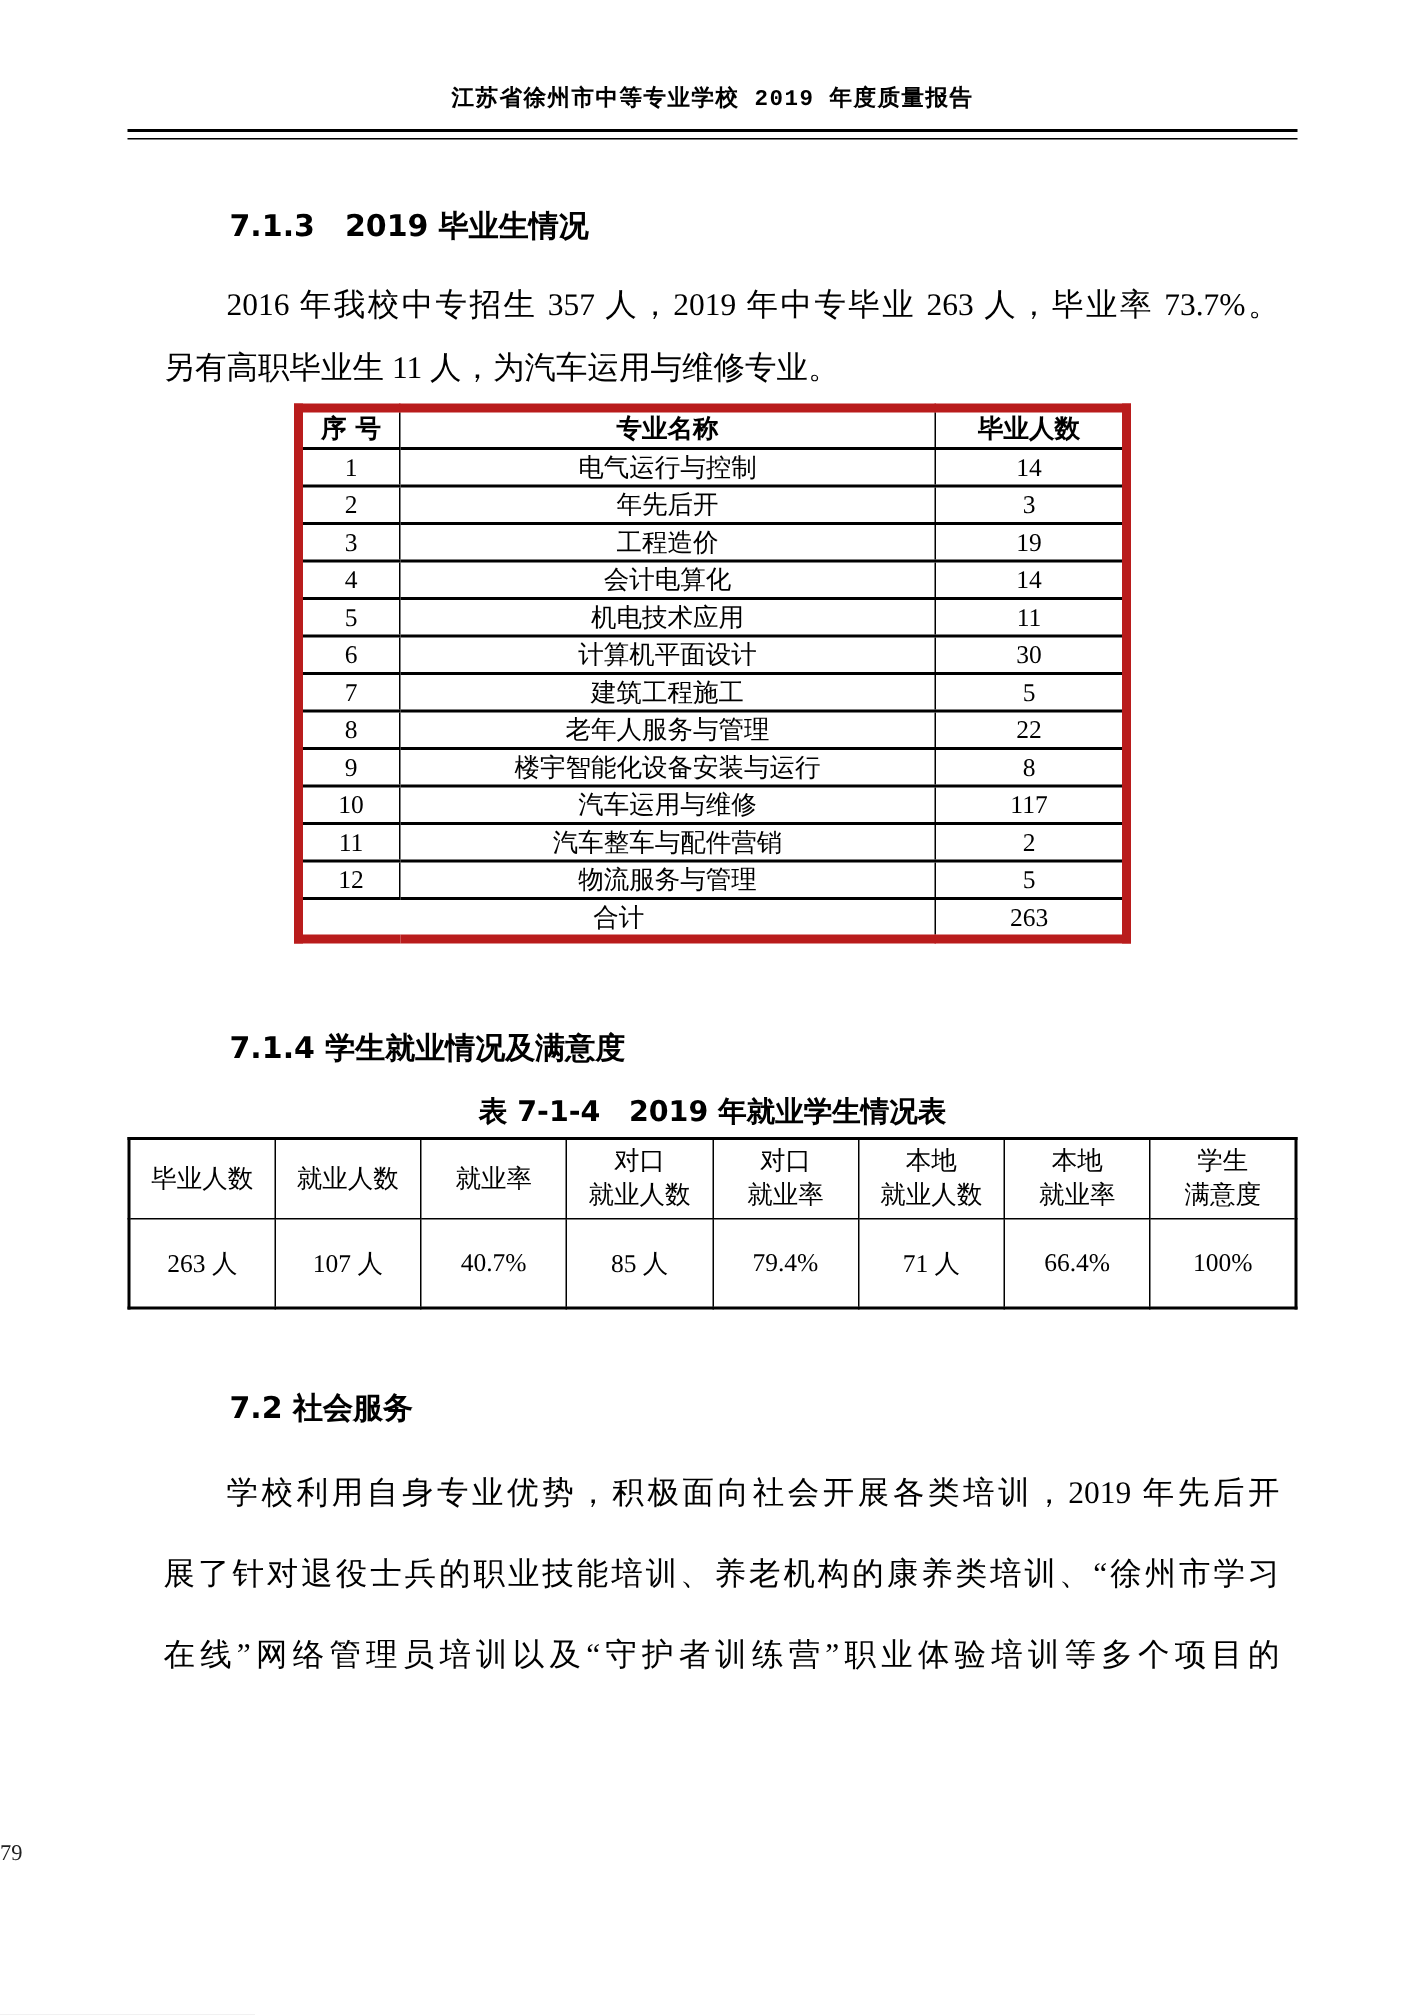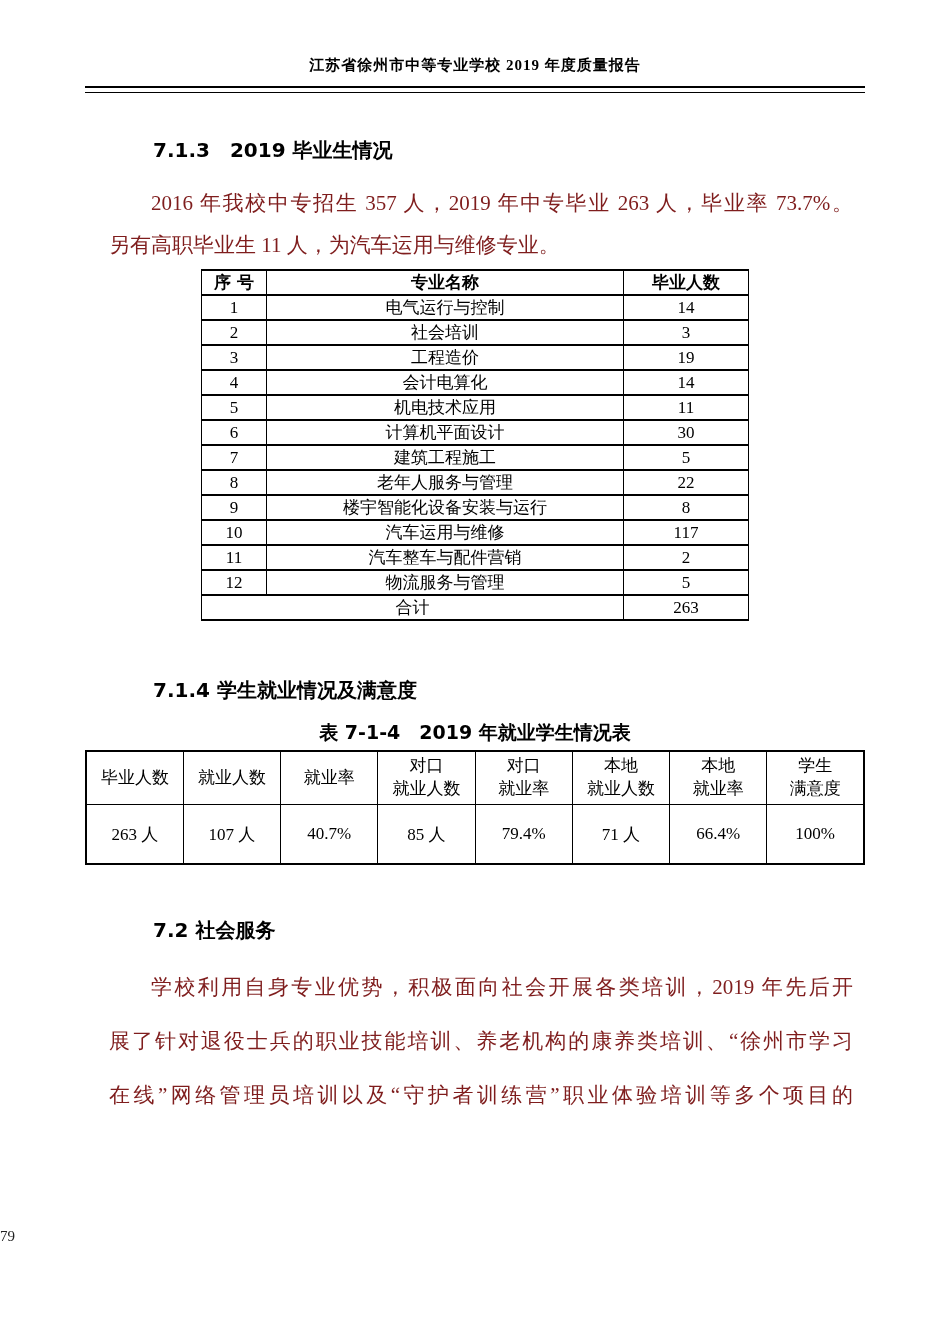--- a/index.html
+++ b/index.html
@@ -10,21 +10,21 @@
     margin: 0 auto;
     background: #ffffff;
     color: #111;
     font-family: "Liberation Serif", "DejaVu Serif", serif;
     box-sizing: border-box;
     padding: 56px 85px 0 85px;
     overflow: hidden;
   }
   .doc-header {
     text-align: center;
-    font-family: Liberation Serif, serif;
+    font-family: Liberation Mono, monospace;
     font-weight: bold;
     font-size: 15px;
     letter-spacing: 1px;
     color: #000;
   }
   .header-rule {
     margin-top: 11px;
     height: 4px;
     border-top: 2px solid #000;
     border-bottom: 1px solid #000;
@@ -35,21 +35,21 @@
     font-size: 20px;
     color: #000;
     margin: 0 0 0 68px;
   }
   .h-713 { margin-top: 44px; }
   .h-714 { margin-top: 56px; }
   .h-72  { margin-top: 52px; }
   .h-721 { margin-top: 26px; }
   .para {
     font-size: 21px;
-    color: #7f1d1d;
+    color: #000000;
     margin: 18px 12px 0 24px;
   }
   .para .line {
     text-align: justify;
     text-align-last: justify;
     line-height: 42px;
     white-space: nowrap;
   }
   .para .line.indent { text-indent: 2em; }
   .para .line.last { text-align-last: left; }
@@ -61,21 +61,21 @@
     font-weight: bold;
     font-size: 19px;
     color: #000;
     margin-top: 8px;
   }
   .tbl-caption.cap2 { margin-top: 16px; }
   table { border-collapse: collapse; table-layout: fixed; }
   .grad-table {
     width: 532px;
     margin: 3px auto 16px auto;
-    border: 1px solid #b91c1c;
+    border: 6px solid #b91c1c;
   }
   .grad-table th, .grad-table td {
     border: 1px solid #000;
     border-top-width: 2px;
     border-bottom-width: 2px;
     text-align: center;
     height: 23px;
     padding: 0 2px;
     font-size: 17px;
     line-height: 1.15;
@@ -142,21 +142,21 @@
       </tr>
     </thead>
     <tbody>
         <tr>
           <td>1</td>
           <td>电气运行与控制</td>
           <td>14</td>
         </tr>
         <tr>
           <td>2</td>
-          <td>社会培训</td>
+          <td>年先后开</td>
           <td>3</td>
         </tr>
         <tr>
           <td>3</td>
           <td>工程造价</td>
           <td>19</td>
         </tr>
         <tr>
           <td>4</td>
           <td>会计电算化</td>

